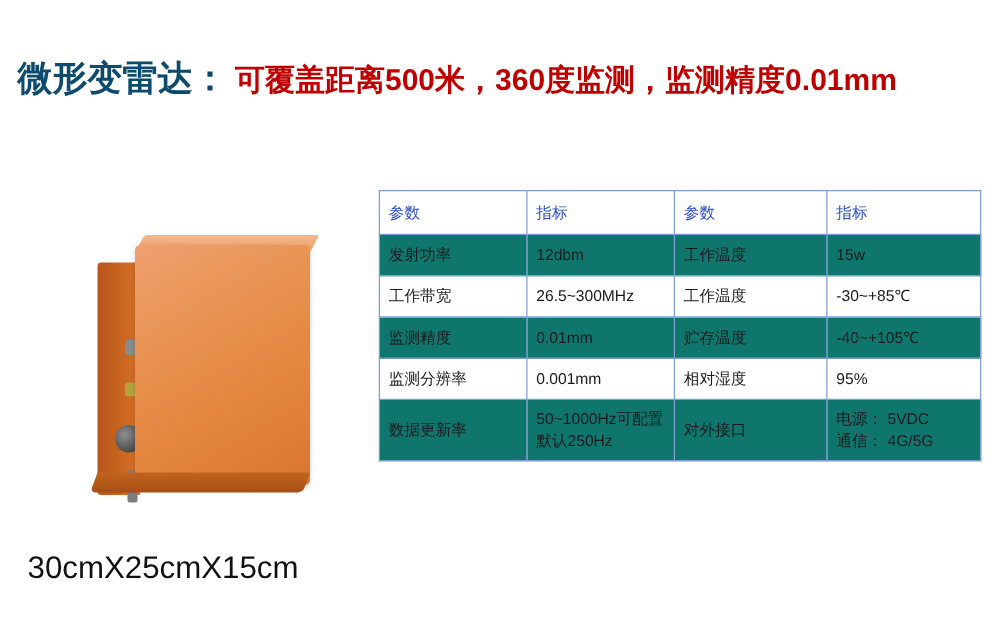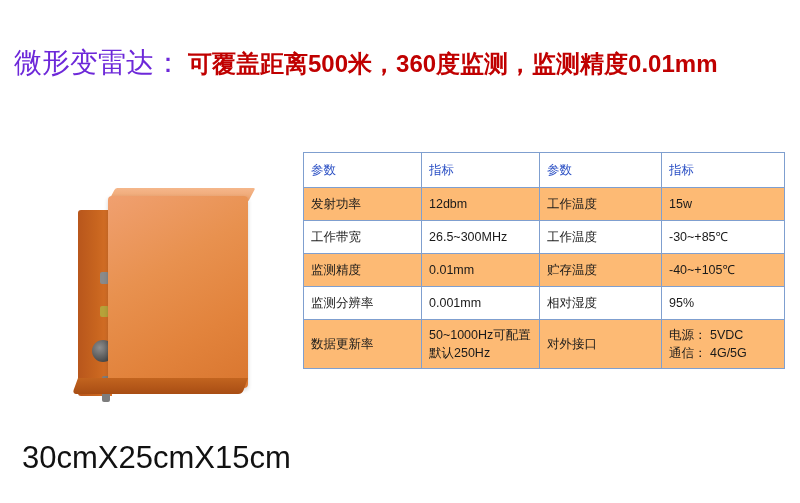--- a/index.html
+++ b/index.html
@@ -18,23 +18,23 @@
   
   #title-row {
     position: absolute;
     left: 14px;
     top: 44px;
     display: flex;
     align-items: baseline;
     white-space: nowrap;
   }
   #title-main {
-    color: #6d28d9;
+    color: #0c4a6e;
     font-size: 28px;
-    font-weight: normal;
+    font-weight: bold;
     letter-spacing: 0px;
   }
   #title-sub {
     color: #c00000;
     font-size: 24px;
     font-weight: bold;
     margin-left: 6px;
   }
 
   
@@ -105,21 +105,21 @@
     border-radius: 50%;
     background: radial-gradient(circle at 35% 35%, #8e8e8e, #4a4a4a 70%);
   }
   .conn-3 { left: 24px; top: 166px; width: 8px; height: 10px; background:#7d7d7d; }
   .conn-4 { left: 24px; top: 182px; width: 8px; height: 10px; background:#7d7d7d; }
 
   #dimension-label {
     position: absolute;
     left: 22px;
     top: 440px;
-    font-size: 31px;
+    font-size: 25px;
     color: #111111;
     font-family: "Liberation Sans", sans-serif;
   }
 
   
   #spec-table {
     position: absolute;
     left: 303px;
     top: 152px;
     width: 481px;
@@ -135,21 +135,21 @@
     line-height: 1.45;
     height: 20px;
   }
   #spec-table tr.header td {
     color: #2a4fc4;
     font-weight: normal;
     height: 22px;
     margin-left: 10px;
   }
   #spec-table tr.alt td {
-    background: #fdba74;
+    background: #0f766e;
   }
   .col-a { width: 118px; }
   .col-b { width: 118px; }
   .col-c { width: 122px; }
   .col-d { width: 123px; }
   .multiline { white-space: pre-line; }
 </style>
 </head>
 <body>
 

